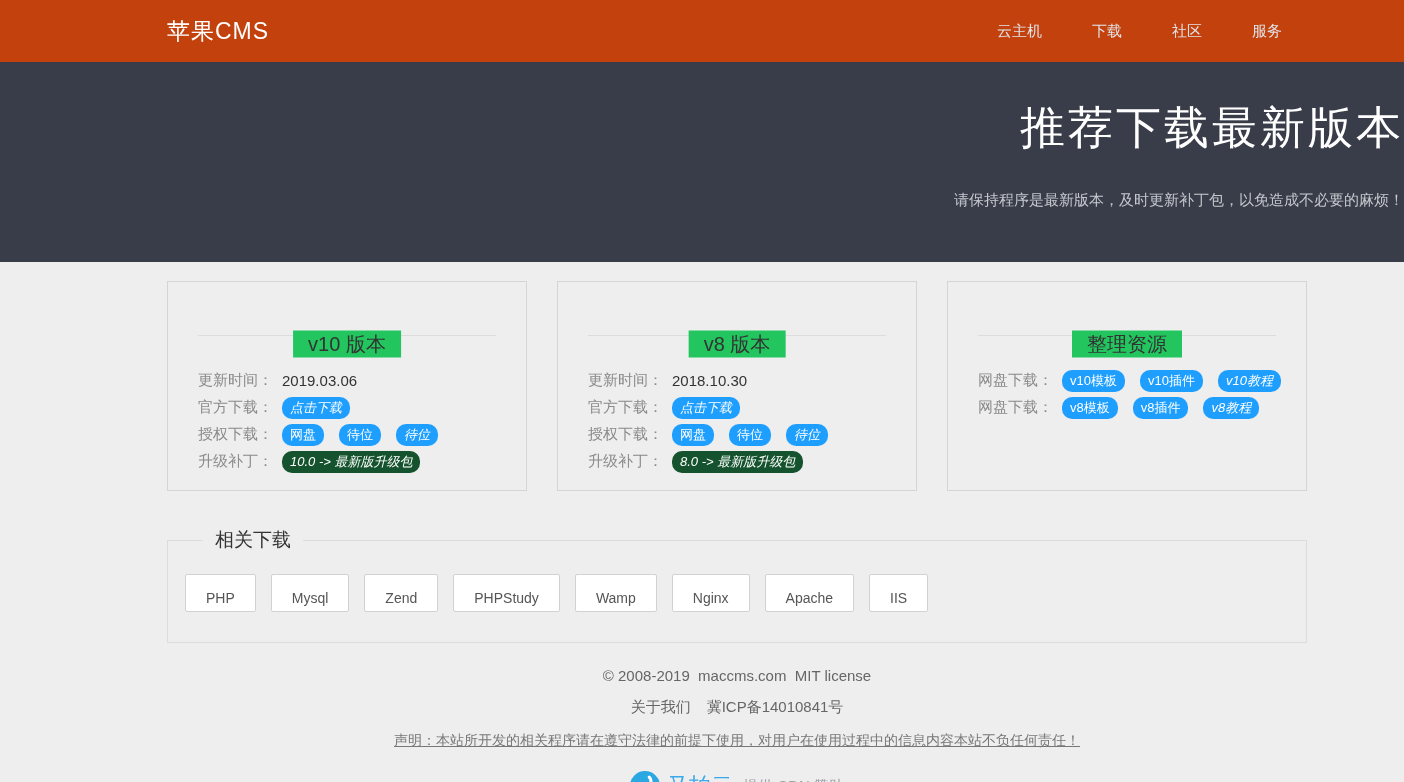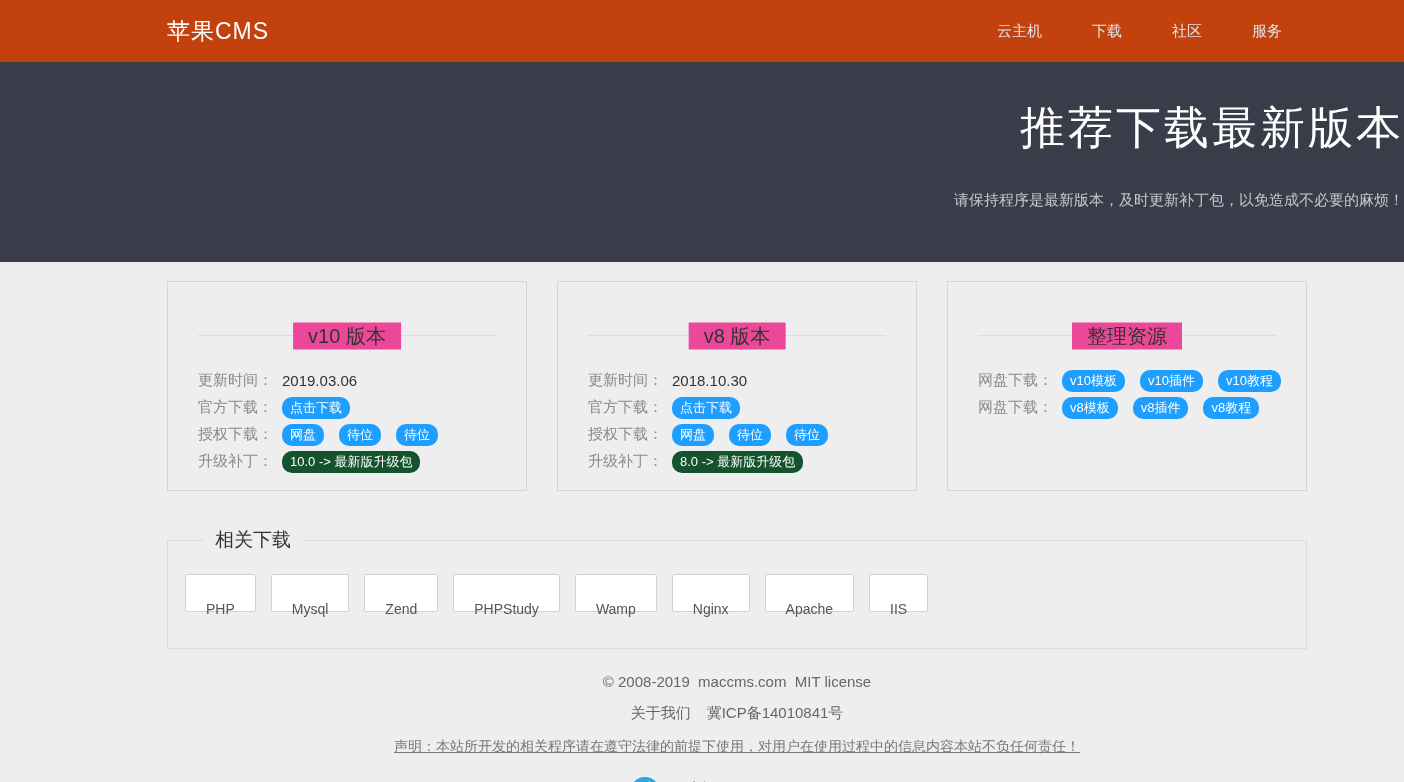--- a/index.html
+++ b/index.html
@@ -21,41 +21,41 @@
   
   .hero { height:200px; background:#393D49; text-align:right; }
   .hero-title { color:#ffffff; font-size:45px; font-weight:400; letter-spacing:3px; padding-top:36px; }
   .hero-subtitle { color:#c5c8ce; font-size:15px; margin-top:33px; }
 
   
   .cards-row { display:flex; gap:30px; margin-top:19px; }
   .card { width:360px; height:210px; border:1px solid #d5d5d5; padding:0 30px; }
   .card-title { position:relative; border-top:1px solid #dcdcdc; margin:53px 0 31px; }
   .card-title span {
-    position:absolute; left:50%; top:0; transform:translate(-50%,-50%);
-    background:#ec4899; padding:0 15px; font-size:20px; color:#333; white-space:nowrap;
+    position:absolute; left:50%; top:8px; transform:translate(-50%,-50%);
+    background:#22c55e; padding:0 15px; font-size:20px; color:#333; white-space:nowrap;
   }
   .card-row { display:flex; align-items:center; height:27px; font-size:15px; }
   .row-label { color:#8a8a8a; width:84px; flex:none; }
   .row-value { color:#333; }
   .tag {
     display:inline-block; font-size:13px; color:#fff; border-radius:10px;
     height:22px; line-height:22px; padding:0 8px; margin-right:15px;
     cursor:pointer; text-decoration:none; white-space:nowrap;
   }
-  .tag:last-child { margin-right:0; }
+  .tag:last-child { margin-right:0;font-style:italic; }
   .tag.blue { background:#1E9FFF; }
   .tag.orange { background:#14532d; }
 
   
   .related { border:1px solid #dcdcdc; margin-top:36px; padding:21px 17px 30px; }
   .related legend { font-size:19px; color:#333; margin-left:18px; padding:0 12px; }
   .btn-primary {
     display:inline-block; background:#ffffff; border:1px solid #d2d2d2; color:#555;
-    font-size:14px; height:38px; line-height:36px; padding:16px 20px; margin-right:15px;
+    font-size:14px; height:38px; line-height:36px; padding:5px 20px; margin-right:15px;
     border-radius:2px; cursor:pointer; text-decoration:none;
   }
 
   
   .footer { text-align:center; }
   .f1 { margin-top:24px; font-size:15px; color:#666; white-space:pre; }
   .f2 { margin-top:14px; font-size:15px; color:#666; }
   .f2 .f-link { color:#666; text-decoration:none; cursor:pointer; }
   .f2 .f-link + .f-link { margin-left:16px; }
   .f3 { margin-top:15px; font-size:14px; color:#777;text-decoration:underline; }

